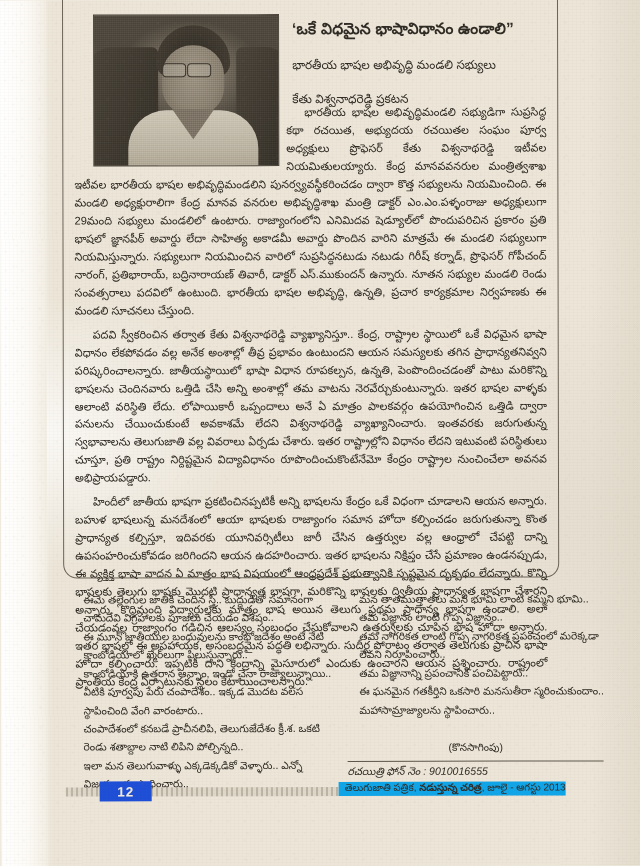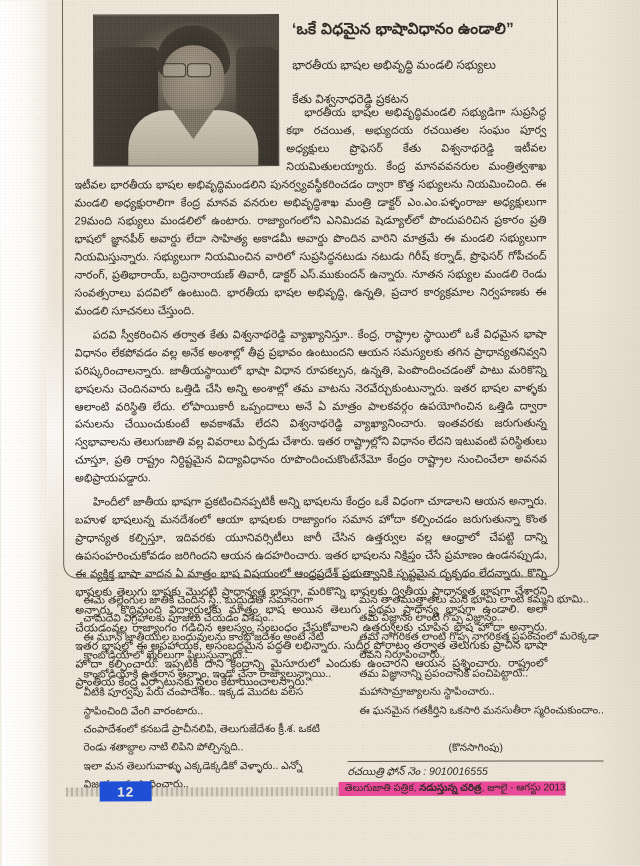--- a/index.html
+++ b/index.html
@@ -153,21 +153,21 @@
   #page-number-badge{
     position:absolute;left:34px;top:1px;width:52px;height:20px;
     background:#1d4ed8;color:#efe9de;
     font-size:13.5px;font-weight:700;
     display:flex;align-items:center;justify-content:center;
     letter-spacing:1px;
   }
   #footer-credit{
     position:absolute;right:0;top:2px;
     font-size:10px;color:#2f2b24;white-space:nowrap;
-    background:#ec4899;padding-left:6px;
+    background:#0ea5e9;padding-left:6px;
   }
   #footer-credit .bold{font-weight:700;}
   
   #skew{transform:rotate(-.12deg);transform-origin:50% 50%;}
 </style>
 </head>
 <body>
 
 <div id="skew">
 
@@ -216,22 +216,22 @@
       <div class="poem-line">ఇలా మన తెలుగువాళ్ళు ఎక్కడెక్కడికో వెళ్ళారు.. ఎన్నో</div>
       <div class="poem-line">విజయాలను సాధించారు..</div>
     </div>
 
     <div class="poem-col right">
       <div class="poem-line">మన తాతముత్తాతలు మన భూమి లాంటి కమ్మని భూమి..</div>
       <div class="poem-line">తమ విజ్ఞానం లాంటి గొప్ప విజ్ఞానం..</div>
       <div class="poem-line">తమ నాగరికత లాంటి గొప్ప నాగరికత ప్రపంచంలో మరెక్కడా</div>
       <div class="poem-line">లేవని నిరూపించారు..</div>
       <div class="poem-line">తమ విజ్ఞానాన్ని ప్రపంచానికి పంచిపెట్టారు..</div>
+      <div class="poem-line">ఈ ఘనమైన గతకీర్తిని ఒకసారి మనసుతీరా స్మరించుకుందాం..</div>
       <div class="poem-line">మహాసామ్రాజ్యాలను స్థాపించారు..</div>
-      <div class="poem-line">ఈ ఘనమైన గతకీర్తిని ఒకసారి మనసుతీరా స్మరించుకుందాం..</div>
       <div id="continued-note">(కొనసాగింపు)</div>
       <div id="author-phone-wrap">రచయిత్రి ఫోన్ నెం : 9010016555</div>
     </div>
 
   </div>
 
   <div id="footer-bar">
     <div id="footer-rule"></div>
     <div id="page-number-badge">12</div>
     <div id="footer-credit">

